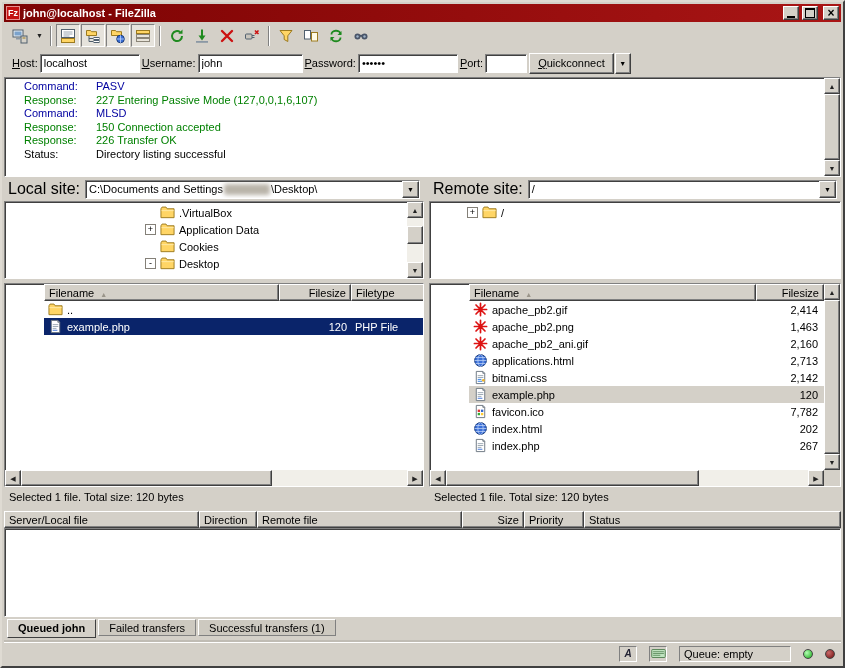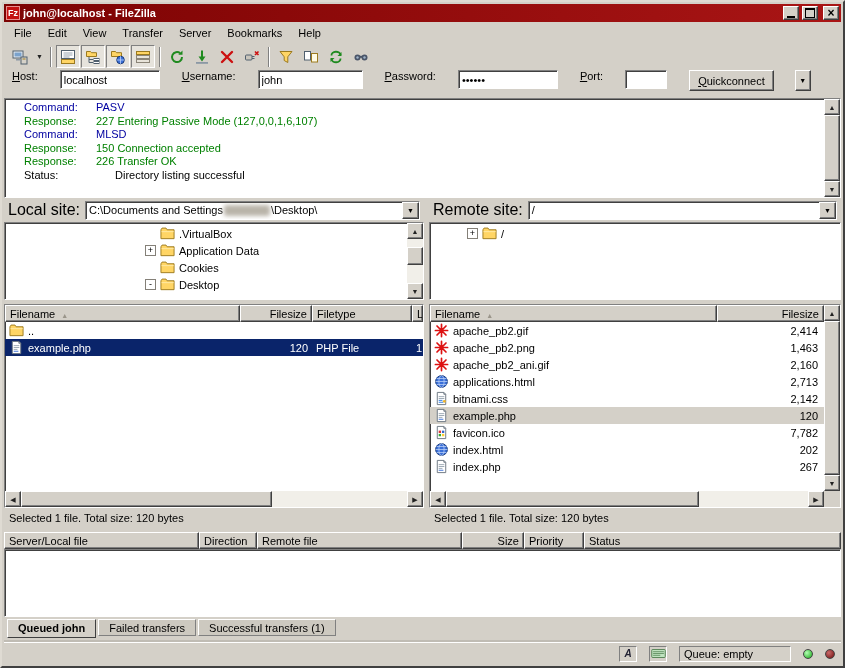--- a/index.html
+++ b/index.html
@@ -23,34 +23,34 @@
   
   .toolbar { height: 27px; flex: none; display: flex; align-items: center; padding: 1px 4px; gap: 1px; }
   .tbtn { width: 24px; height: 23px; display: flex; align-items: center; justify-content: center; border: 1px solid transparent; }
   .tbtn.pressed { border-color: #808080 #fff #fff #808080; background: #e6e3dc; }
   .tbtn.tdrop { width: 13px; }
   .drop-glyph { font-size: 7px; color: #222; }
   .tsep { width: 2px; height: 20px; border-left: 1px solid #808080; border-right: 1px solid #fff; margin: 0 3px; }
   .ticon { display: flex; }
 
   
-  .quickbar { height: 28px; flex: none; display: flex; align-items: flex-start; gap: 22px; padding: 0 8px; font-size: 11px; }
+  .quickbar { height: 28px; flex: none; display: flex; align-items: center; gap: 2px; padding: 0 8px; font-size: 11px; }
   .qc-input { height: 19px; background: #fff; border: 1px solid; border-color: #808080 #fff #fff #808080; box-shadow: inset 1px 1px 0 #404040; font-size: 11px; padding: 1px 3px; }
   .qc-btn { height: 21px; padding: 2px 8px; font-size: 11px; background: #d4d0c8; border: 1px solid; border-color: #fff #404040 #404040 #fff; box-shadow: inset -1px -1px 0 #808080; }
   .qc-drop { width: 16px; height: 21px; background: #d4d0c8; border: 1px solid; border-color: #fff #404040 #404040 #fff; box-shadow: inset -1px -1px 0 #808080; display: flex; align-items: center; justify-content: center; font-size: 7px; margin-left: -1px; }
   .u { text-decoration: underline; }
 
   
   .log-pane { height: 100px; flex: none; margin: 0; background: #fff; border: 1px solid; border-color: #808080 #fff #fff #808080; box-shadow: inset 1px 1px 0 #404040; display: flex; overflow: hidden; padding-left: 16px; }
   .log-lines { flex: 1; padding: 2px 3px; overflow: hidden; }
   .log-line { display: flex; font-size: 11px; line-height: 13.5px; white-space: pre; }
   .log-label { width: 72px; flex: none; }
   .log-line.command { color: #0000a0; }
   .log-line.response { color: #008000; }
-  .log-line.status { color: #000; gap: 19px; }
+  .log-line.status { color: #000; }
 
   
   .vscroll { width: 16px; flex: none; display: flex; flex-direction: column; background: #f1efe9; }
   .hscroll { height: 16px; display: flex; background: #f1efe9; }
   .sbtn { width: 16px; height: 16px; flex: none; background: #d4d0c8; border: 1px solid; border-color: #fff #404040 #404040 #fff; box-shadow: inset -1px -1px 0 #808080; display: flex; align-items: center; justify-content: center; font-size: 7px; color: #222; line-height: 1; }
   .strack { flex: 1; position: relative; }
   .sthumb { position: absolute; background: #d4d0c8; border: 1px solid; border-color: #fff #404040 #404040 #fff; box-shadow: inset -1px -1px 0 #808080; }
   .sthumb.v { left: 0; width: 16px; }
   .sthumb.h { top: 0; height: 16px; }
   .sthumb.full-v { top: 0; bottom: 0; }
@@ -84,21 +84,21 @@
   .ficon { width: 15px; height: 15px; flex: none; display: flex; align-items: center; justify-content: center; }
 
   .split-h { height: 4px; flex: none; }
 
   
   .lists-row { height: 204px; flex: none; display: flex; }
   .list-pane { background: #fff; border: 1px solid; border-color: #808080 #fff #fff #808080; box-shadow: inset 1px 1px 0 #404040; display: flex; flex-direction: column; overflow: hidden; }
   .list-left { width: 420px; flex: none; }
   .list-right { flex: 1; }
   .list-top { flex: 1; display: flex; overflow: hidden; }
-  .list-cols { flex: 1; display: flex; flex-direction: column; overflow: hidden; }
+  .list-cols { flex: 1; display: flex; flex-direction: column; overflow: hidden; margin-left: 39px; }
   .list-header { height: 17px; flex: none; display: flex; background: #d4d0c8; overflow: hidden; }
   .hcell { flex: none; border: 1px solid; border-color: #fff #404040 #404040 #fff; box-shadow: inset -1px -1px 0 #808080; padding: 1px 4px; font-size: 11px; display: flex; align-items: center; white-space: nowrap; overflow: hidden; }
   .hcell.grow { flex: 1; }
   .hcell.right { justify-content: flex-end; }
   .sort-arrow::before { content: "▲"; font-size: 7px; color: #9a958a; margin-left: 6px; }
   .list-rows { flex: 1; overflow: hidden; }
   .file-row { display: flex; height: 17px; align-items: center; font-size: 11px; }
   .file-row.sel { background: #0a246a; color: #fff; }
   .file-row.sel-inactive { background: #d4d0c8; }
   .cell { display: flex; align-items: center; gap: 4px; padding: 0 4px; white-space: nowrap; overflow: hidden; flex: none; }
@@ -142,29 +142,20 @@
 <div class="app">
 
   <div class="titlebar">
     <span class="app-icon">Fz</span>
     <span class="title-text">john@localhost - FileZilla</span>
     <span class="win-btn min"></span>
     <span class="win-btn max"></span>
     <span class="win-btn close"></span>
   </div>
 
-  <div class="menubar" id="menubar">
-      <div class="menu-item">File</div>
-      <div class="menu-item">Edit</div>
-      <div class="menu-item">View</div>
-      <div class="menu-item">Transfer</div>
-      <div class="menu-item">Server</div>
-      <div class="menu-item">Bookmarks</div>
-      <div class="menu-item">Help</div>
-    </div>
 
   <div class="toolbar" id="toolbar">
       <div class="tbtn">
         <span class="ticon">
           <svg viewBox="0 0 16 16" width="16" height="16">
             <rect x="1" y="2" width="10" height="7" fill="#e8eef5" stroke="#51606e"></rect>
             <rect x="2.5" y="3.5" width="7" height="4" fill="#7aa2cc"></rect>
             <rect x="4" y="10" width="4" height="1.5" fill="#8b98a5"></rect>
             <rect x="9" y="8" width="6" height="7" fill="#d6d2c9" stroke="#51606e"></rect>
             <rect x="10.5" y="9.5" width="3" height="1" fill="#9c7a1e"></rect>

